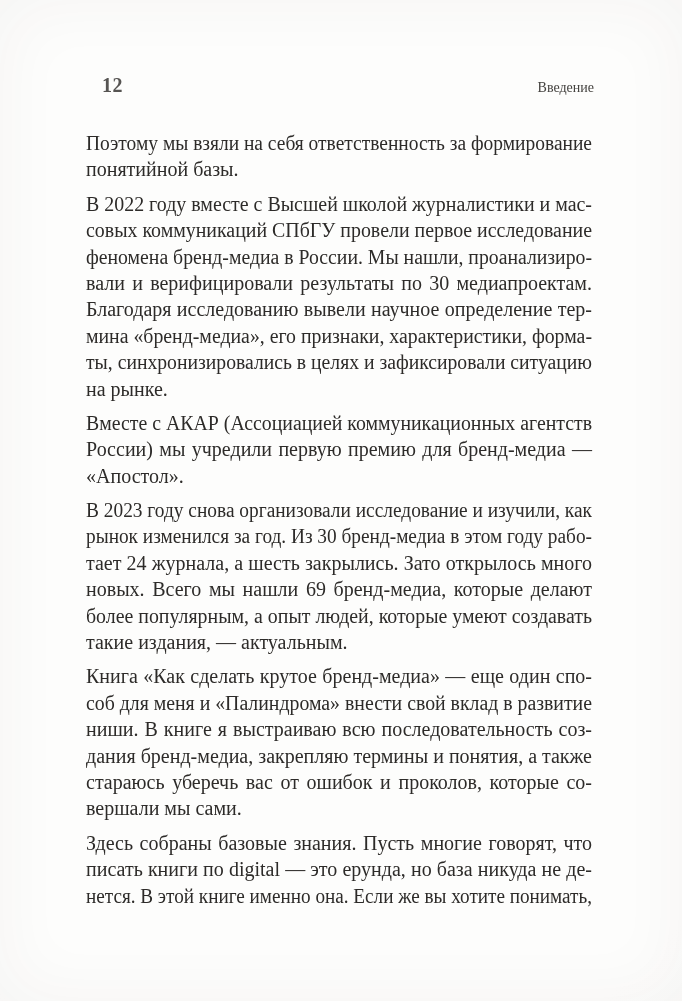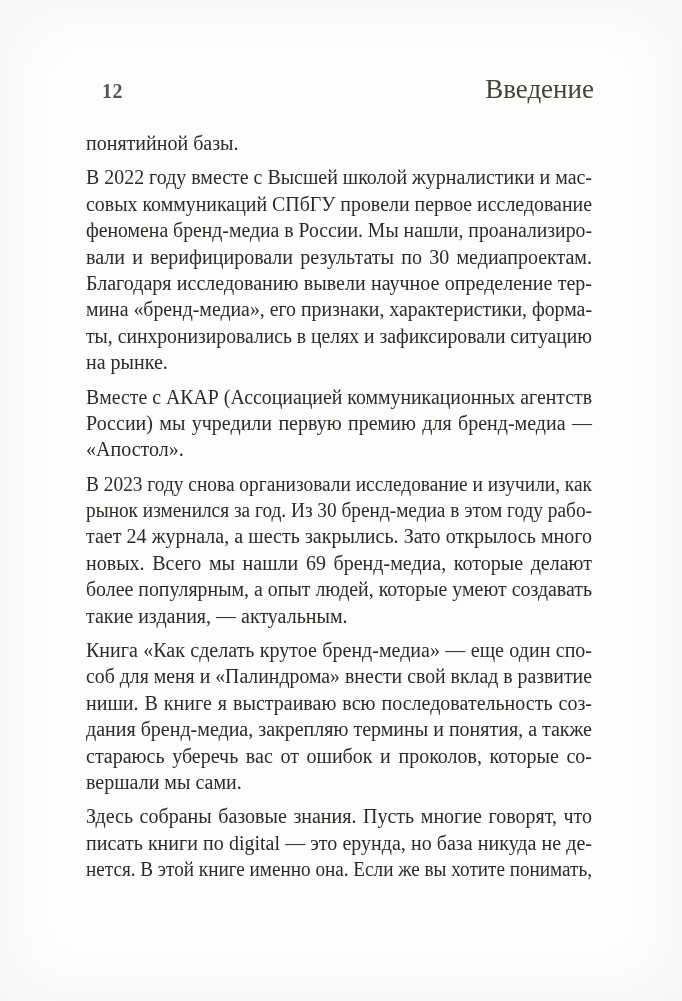--- a/index.html
+++ b/index.html
@@ -27,21 +27,21 @@
     justify-content: space-between;
     align-items: baseline;
   }
   .page-number {
     font-size: 20px;
     font-weight: bold;
     letter-spacing: 0.5px;
     color: #565452;
   }
   .running-title {
-    font-size: 27px;
+    font-size: 14px;
     color: #44423f;
     text-align: center;
   }
   .body-text {
     position: absolute;
     top: 130px;
     left: 86px;
     width: 506px;
     color: #2d2b29;
     font-size: 20px;
@@ -62,20 +62,21 @@
 </head>
 <body>
 
 <div class="page">
   <div class="running-header">
     <span class="page-number">12</span>
     <span class="running-title">Введение</span>
   </div>
   <div class="body-text">
       <div class="paragraph">
+        <div class="line"><span class="line-text" style="transform: scaleX(0.97296);">Поэтому мы взяли на себя ответственность за формирование</span></div>
         <div class="line"><span class="line-text">понятийной базы.</span></div>
       </div>
       <div class="paragraph">
         <div class="line"><span class="line-text" style="transform: scaleX(0.996155);">В 2022 году вместе с Высшей школой журналистики и мас-</span></div>
         <div class="line"><span class="line-text" style="transform: scaleX(0.994015);">совых коммуникаций СПбГУ провели первое исследование</span></div>
         <div class="line"><span class="line-text" style="transform: scaleX(0.986745);">феномена бренд-медиа в России. Мы нашли, проанализиро-</span></div>
         <div class="line"><span class="line-text" style="word-spacing: 2.27344px;">вали и верифицировали результаты по 30 медиапроектам.</span></div>
         <div class="line"><span class="line-text" style="word-spacing: 0.38125px;">Благодаря исследованию вывели научное определение тер-</span></div>
         <div class="line"><span class="line-text" style="transform: scaleX(0.989882);">мина «бренд-медиа», его признаки, характеристики, форма-</span></div>
         <div class="line"><span class="line-text" style="transform: scaleX(0.983539);">ты, синхронизировались в целях и зафиксировали ситуацию</span></div>

